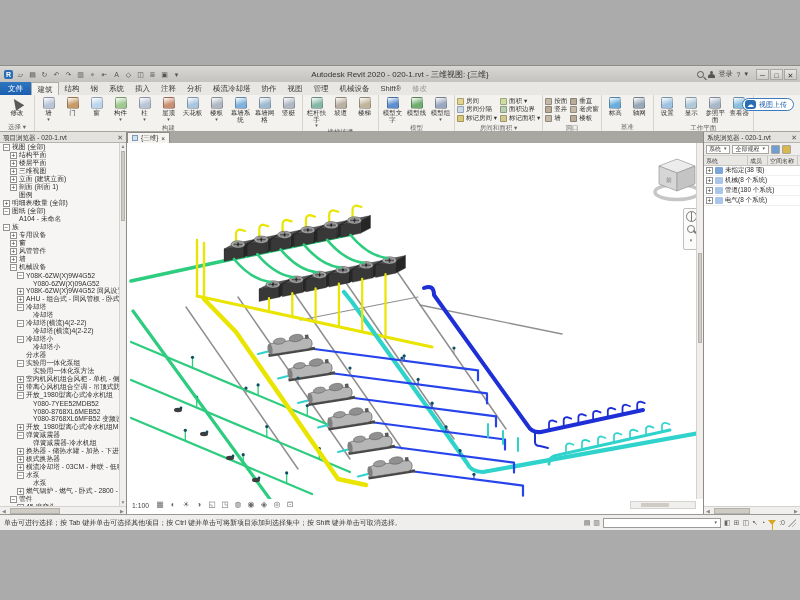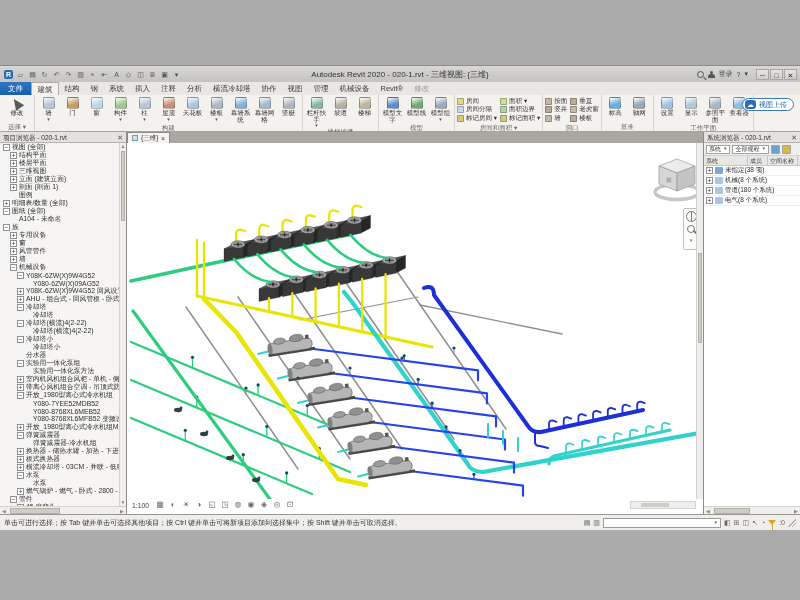--- a/index.html
+++ b/index.html
@@ -149,21 +149,21 @@
       <span class="rtab">钢</span>
       <span class="rtab">系统</span>
       <span class="rtab">插入</span>
       <span class="rtab">注释</span>
       <span class="rtab">分析</span>
       <span class="rtab">横流冷却塔</span>
       <span class="rtab">协作</span>
       <span class="rtab">视图</span>
       <span class="rtab">管理</span>
       <span class="rtab">机械设备</span>
-      <span class="rtab">Revit®</span>
+      <span class="rtab">Shift®</span>
       <span class="rtab dim">修改</span>
     </div>
 
   <div class="ribbon" id="ribbon">
     <div class="livesync">
       <span class="cloud">☁</span>
       <span class="lstext">视图上传</span>
     </div>
   <div class="rgroup">
         <div class="rbtns">

